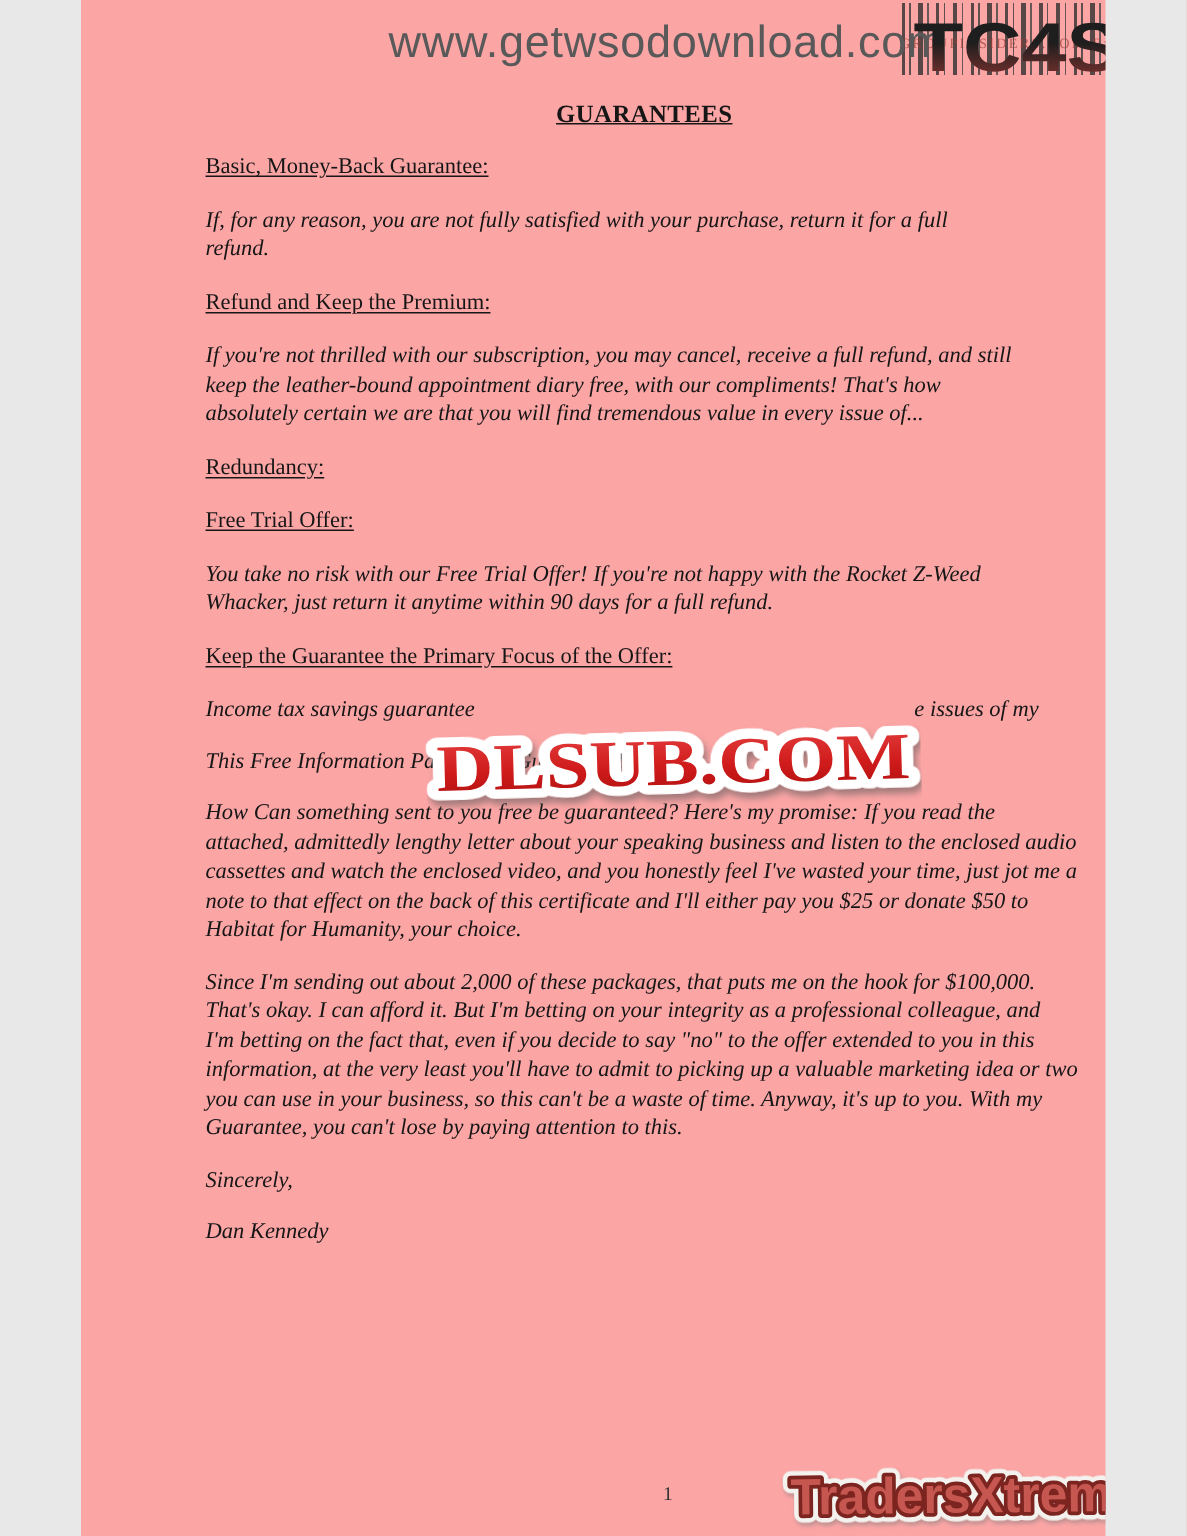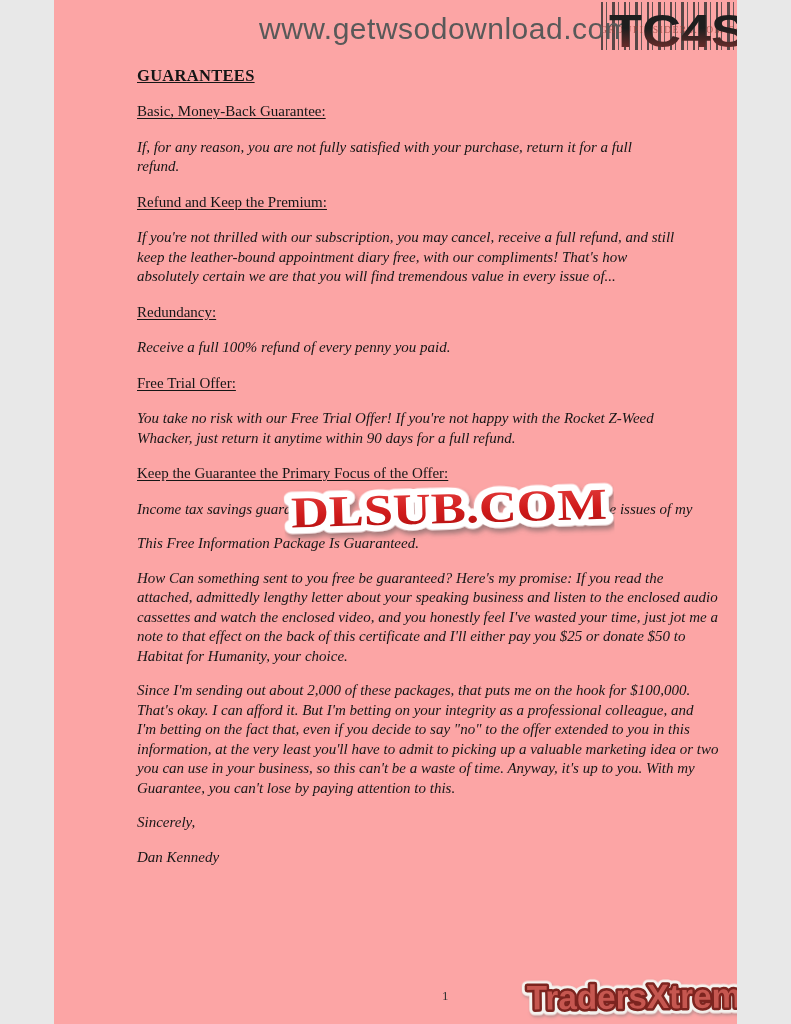--- a/index.html
+++ b/index.html
@@ -25,21 +25,21 @@
   }
   .logo-overlay-text {
     position:absolute; left:546px; top:25px; width:245px; z-index:3;
     font-family:"Liberation Serif", serif; font-size:9.5px; letter-spacing:1.5px;
     color:rgba(150,60,50,0.7); text-align:left; white-space:nowrap; overflow:hidden;
   }
   .logo-svg { position:absolute; left:551px; top:2px; z-index:5; }
   
   .doc { position:absolute; left:83px; top:66px; width:640px; z-index:1; }
   .doc-title {
-    width:585px; text-align:left; font-weight:bold; font-size:16.5px;
+    width:585px; text-align:center; font-weight:bold; font-size:16.5px;
     text-decoration:underline; letter-spacing:0.3px; margin:0 0 11px 0;
   }
   .sec-heading {
     font-size:15px; text-decoration:underline; text-underline-offset:2px;
     line-height:19.5px; margin:16px 0 16px 0;
   }
   .para {
     font-size:15px; line-height:19.5px; margin:0 0 15px 0;
     white-space:pre-line;
     font-style:italic;
@@ -84,21 +84,20 @@
     <div class="sec-heading">Basic, Money-Back Guarantee:</div>
     <div class="para">If, for any reason, you are not fully satisfied with your purchase, return it for a full
 refund.</div>
 
     <div class="sec-heading">Refund and Keep the Premium:</div>
     <div class="para">If you're not thrilled with our subscription, you may cancel, receive a full refund, and still
 keep the leather-bound appointment diary free, with our compliments!  That's how
 absolutely certain we are that you will find tremendous value in every issue of...</div>
 
     <div class="sec-heading">Redundancy:</div>
-    <div class="para">Receive a full 100% refund of every penny you paid.</div>
 
     <div class="sec-heading">Free Trial Offer:</div>
     <div class="para">You take no risk with our Free Trial Offer!  If you're not happy with the Rocket Z-Weed
 Whacker, just return it anytime within 90 days for a full refund.</div>
 
     <div class="sec-heading">Keep the Guarantee the Primary Focus of the Offer:</div>
     <div class="para composed">
       <div><span>Income tax savings guarantee</span><span class="wm-gap"></span><span>e issues of my</span></div>
     </div>
 

